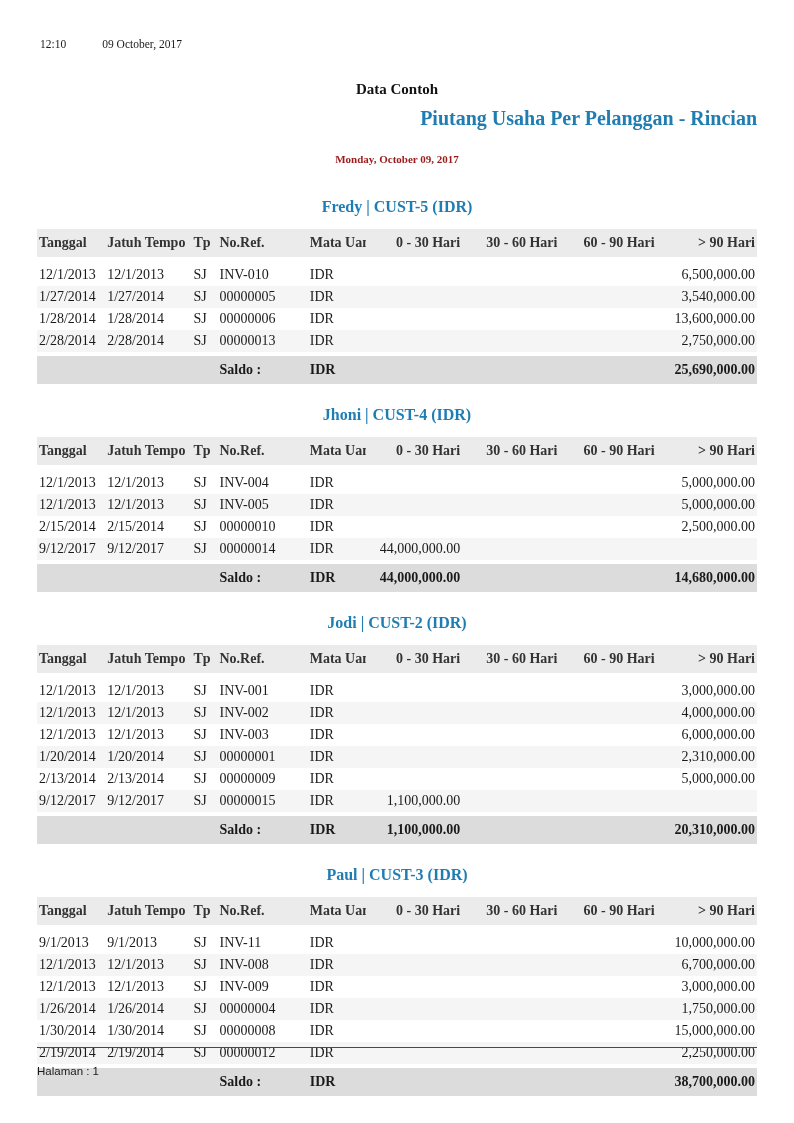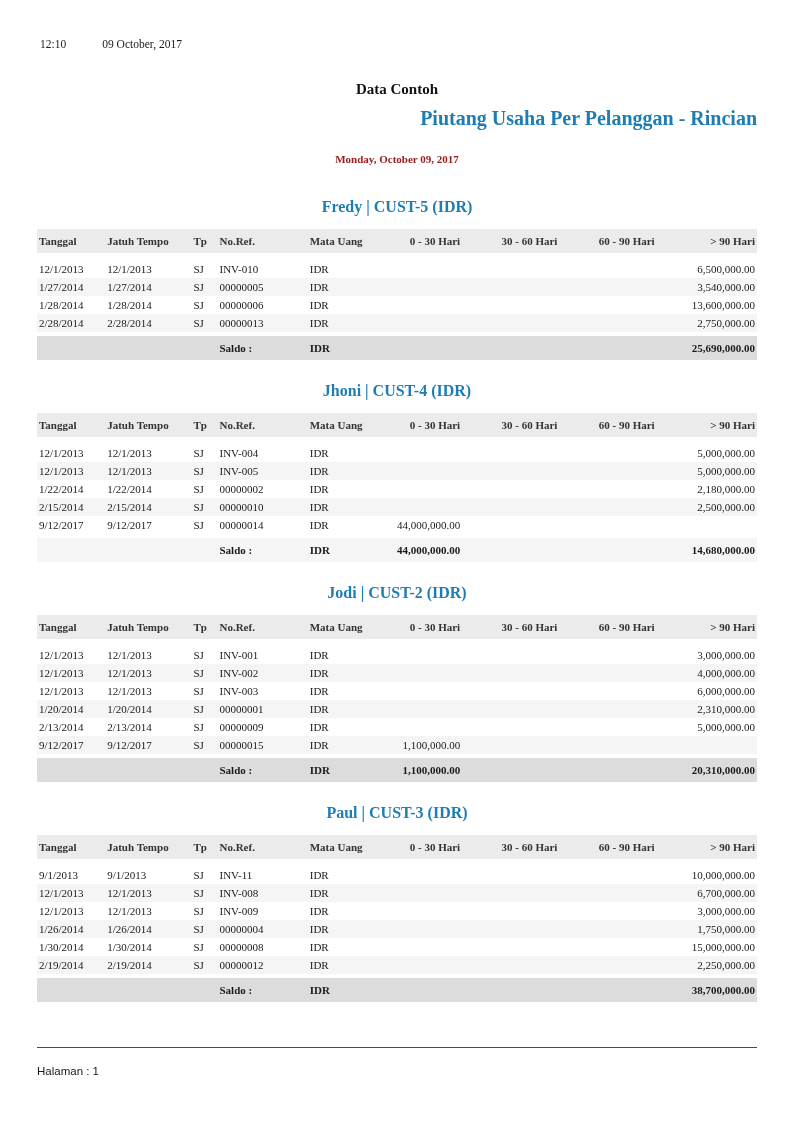--- a/index.html
+++ b/index.html
@@ -18,21 +18,21 @@
   .meta-row { display:flex; gap:36px; font-size:11.5px; padding-left:3px; }
 
   .company-name { margin-top:31px; text-align:center; font-size:15px; font-weight:bold; color:#111; }
   .report-title { margin-top:9px; text-align:right; font-size:20px; font-weight:bold; color:var(--accent,#1F7DB2); }
   .report-date  { margin-top:23px; text-align:center; font-size:11px; font-weight:bold; color:var(--date-red,#9B1B1B); }
 
   .section { margin-top:22px; }
   .section:first-of-type { margin-top:33px; }
   .section-title { text-align:center; font-size:16px; font-weight:bold; color:var(--accent,#1F7DB2); margin:16px 0 13px 0; }
 
-  table { width:100%; border-collapse:collapse; table-layout:fixed; font-size:11px; }
+  table { width:100%; border-collapse:collapse; table-layout:fixed; font-size:14px; }
   col.c0{width:68px} col.c1{width:86px} col.c2{width:26px} col.c3{width:90px}
   col.c4{width:58px} col.c5{width:96px} col.c6{width:97px} col.c7{width:97px} col.c8{width:100px}
 
   th {
     background:var(--header-bg,#EBEBEB);
     font-weight:bold; color:#333;
     padding:6px 2px;
     border-bottom:7px solid #ffffff;
     text-align:left; white-space:nowrap; overflow:hidden;
   }
@@ -201,31 +201,20 @@
                 <td class="txt">12/1/2013</td>
                 <td class="txt">SJ</td>
                 <td class="txt">INV-005</td>
                 <td class="txt">IDR</td>
                 <td class="num"></td>
                 <td class="num"></td>
                 <td class="num"></td>
                 <td class="num">5,000,000.00</td>
               </tr>
               <tr>
-                <td class="txt">1/22/2014</td>
-                <td class="txt">1/22/2014</td>
-                <td class="txt">SJ</td>
-                <td class="txt">00000002</td>
-                <td class="txt">IDR</td>
-                <td class="num"></td>
-                <td class="num"></td>
-                <td class="num"></td>
-                <td class="num">2,180,000.00</td>
-              </tr>
-              <tr>
                 <td class="txt">2/15/2014</td>
                 <td class="txt">2/15/2014</td>
                 <td class="txt">SJ</td>
                 <td class="txt">00000010</td>
                 <td class="txt">IDR</td>
                 <td class="num"></td>
                 <td class="num"></td>
                 <td class="num"></td>
                 <td class="num">2,500,000.00</td>
               </tr>

